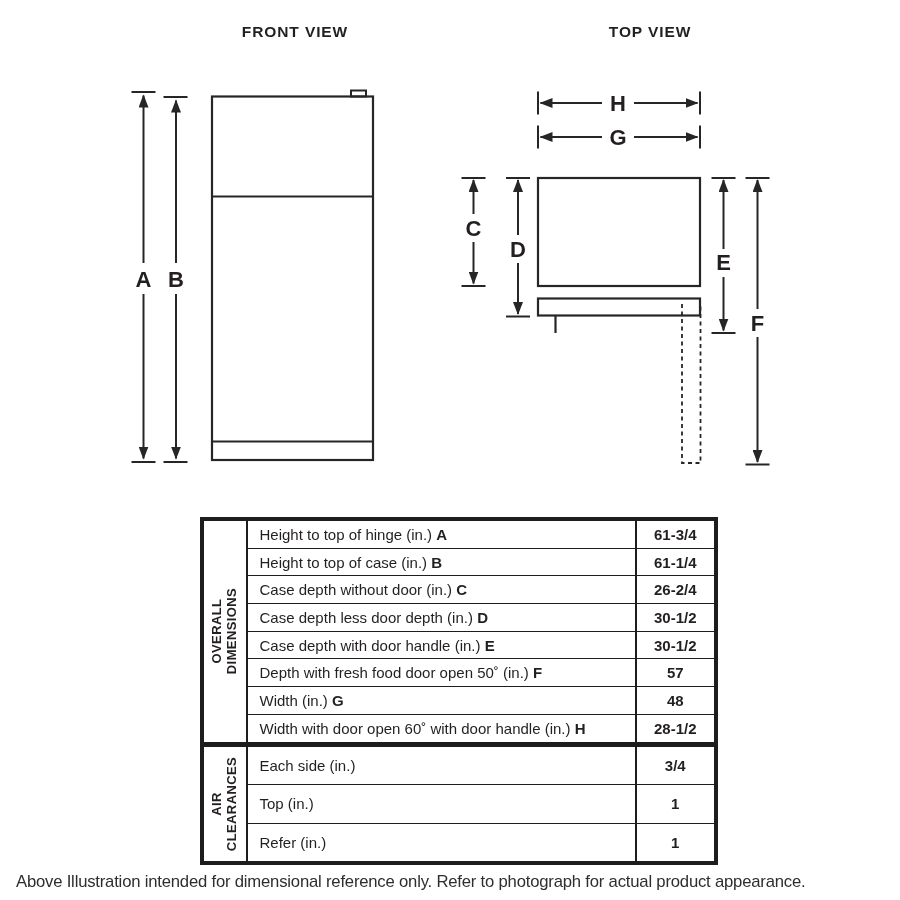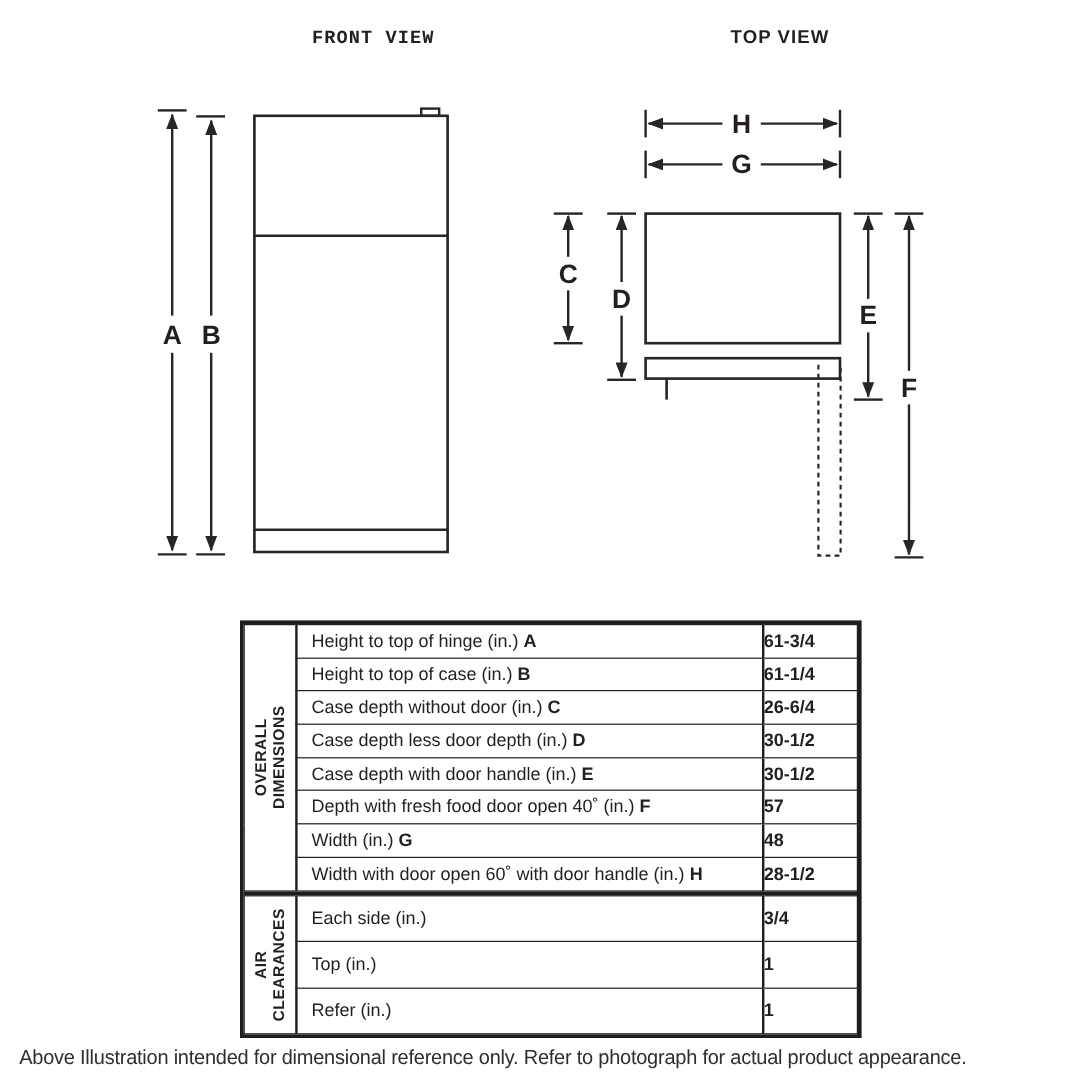--- a/index.html
+++ b/index.html
@@ -16,21 +16,21 @@
   .view-title {
     position: absolute;
     top: 23px;
     transform: translateX(-50%);
     font-size: 15.5px;
     font-weight: bold;
     letter-spacing: 0.9px;
     color: #231f20;
     white-space: nowrap;
   }
-  #front-title { left: 311px; font-family: Liberation Mono, monospace; }
+  #front-title { left: 295px; }
   #top-title   { left: 650px; }
 
   svg text.dim-label {
     font-family: "Liberation Sans", sans-serif;
     font-size: 22px;
     font-weight: bold;
     fill: #231f20;
   }
 
   
@@ -69,21 +69,21 @@
   }
   .vtext span { display: block; }
 
   td.lbl {
     padding-left: 12px;
     font-size: 15px;
     white-space: nowrap;
   }
   td.lbl .key { font-weight: bold; }
   td.val {
-    text-align: left;
+    text-align: center;
     font-size: 15px;
     font-weight: bold;
     border-left: 2.5px solid #1d1d1d;
   }
 
   .footnote {
     position: absolute;
     left: 16px; top: 872px;
     font-size: 17px;
     letter-spacing: -0.2px;
@@ -205,32 +205,32 @@
         </td>
         <td class="lbl"><span>Height to top of hinge (in.)</span>&nbsp;<span class="key">A</span></td>
         <td class="val">61-3/4</td>
       </tr>
       <tr>
         <td class="lbl"><span>Height to top of case (in.)</span>&nbsp;<span class="key">B</span></td>
         <td class="val">61-1/4</td>
       </tr>
       <tr>
         <td class="lbl"><span>Case depth without door (in.)</span>&nbsp;<span class="key">C</span></td>
-        <td class="val">26-6/4</td>
+        <td class="val">26-2/4</td>
       </tr>
       <tr>
         <td class="lbl"><span>Case depth less door depth (in.)</span>&nbsp;<span class="key">D</span></td>
         <td class="val">30-1/2</td>
       </tr>
       <tr>
         <td class="lbl"><span>Case depth with door handle (in.)</span>&nbsp;<span class="key">E</span></td>
         <td class="val">30-1/2</td>
       </tr>
       <tr>
-        <td class="lbl"><span>Depth with fresh food door open 40˚ (in.)</span>&nbsp;<span class="key">F</span></td>
+        <td class="lbl"><span>Depth with fresh food door open 50˚ (in.)</span>&nbsp;<span class="key">F</span></td>
         <td class="val">57</td>
       </tr>
       <tr>
         <td class="lbl"><span>Width (in.)</span>&nbsp;<span class="key">G</span></td>
         <td class="val">48</td>
       </tr>
       <tr>
         <td class="lbl"><span>Width with door open 60˚ with door handle (in.)</span>&nbsp;<span class="key">H</span></td>
         <td class="val">28-1/2</td>
       </tr>

